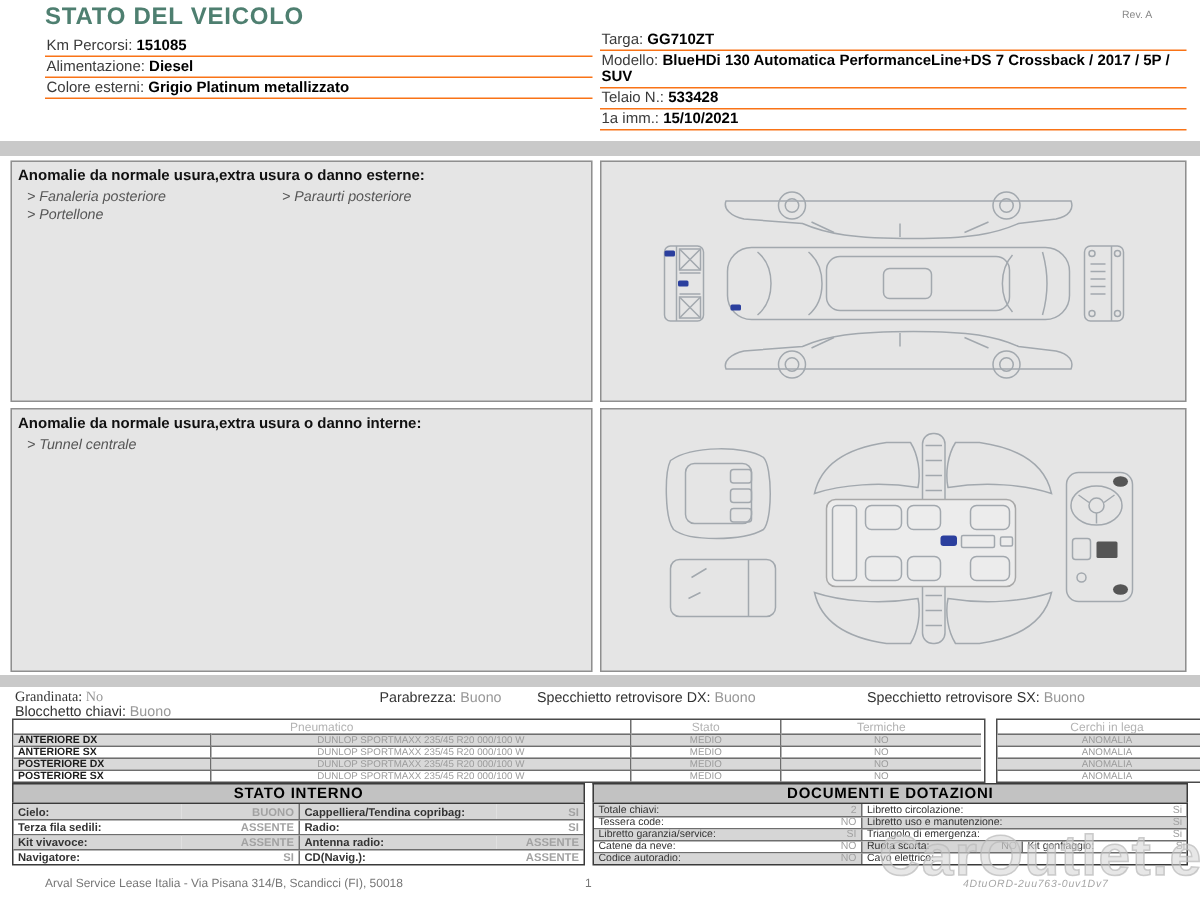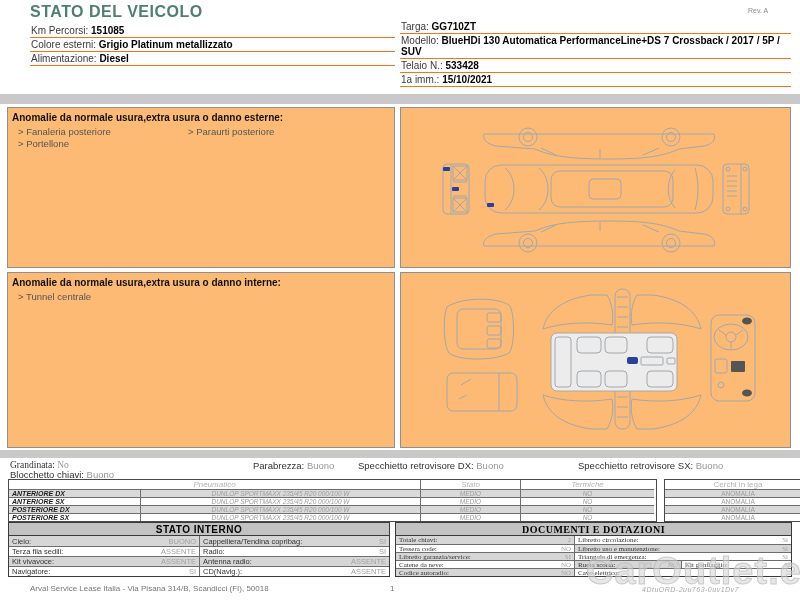--- a/index.html
+++ b/index.html
@@ -20,57 +20,57 @@
   .info-row { border-bottom:1px solid #f97316; font-size:10px; color:#3a3a3a;
               padding:1px 0 1px 1px; min-height:13px; line-height:11px; }
   .info-row b { color:#000; }
 
   
   .bar { left:0; width:800px; background:#c9c9c9; }
   .bar1 { top:94px; height:10px; }
   .bar2 { top:450px; height:8px; }
 
   
-  .panel { position:absolute; border:1px solid #8f8f8f; background:#fdba74; }
+  .panel { position:absolute; border:1px solid #8f8f8f; background:#e5e5e5; }
   .p-ext-l { left:7px;   top:107px; width:388px; height:161px; }
   .p-ext-r { left:400px; top:107px; width:391px; height:161px; }
   .p-int-l { left:7px;   top:272px; width:388px; height:176px; }
   .p-int-r { left:400px; top:272px; width:391px; height:176px; }
   .panel-heading { font-size:10px; font-weight:bold; color:#111; padding:4px 6px 2px 4px; }
   .anom-col { position:absolute; top:18px; }
   .anom-col1 { left:10px; } .anom-col2 { left:180px; }
-  .anom-item { font-size:9.5px; color:#555; line-height:12px; white-space:nowrap; }
+  .anom-item { font-size:9.5px; color:#555; line-height:12px; white-space:nowrap;font-style:italic; }
 
   
   .cond { position:absolute; font-size:9.5px; color:#333; white-space:nowrap; }
   .cond .v { color:#979797; }
 
   
   .tyre-table { left:8px; top:479px; width:649px; border:1px solid #4a4a4a;
                 display:grid; grid-template-columns:132px 280px 100px 133px;
-                grid-template-rows:9px 8px 8px 8px 8px; font-size:6.5px; color:#9c9c9c;font-style:italic; }
+                grid-template-rows:9px 8px 8px 8px 8px; font-size:6.5px; color:#9c9c9c; }
   .cerchi-table { left:664px; top:479px; width:148px; border:1px solid #4a4a4a;
                 display:grid; grid-template-columns:1fr;
                 grid-template-rows:9px 8px 8px 8px 8px; font-size:6.5px; color:#9c9c9c; }
   .tcell { display:flex; align-items:center; justify-content:center; overflow:hidden;
            border-top:1px solid #6e6e6e; white-space:nowrap; }
   .tcell.hd { border-top:none; color:#b3b3b3; font-size:8px; }
   .tcell.span2 { grid-column:1 / 3; }
   .tcell.vr { border-right:1px solid #6e6e6e; }
   .tcell.pos { justify-content:flex-start; padding-left:3px; font-size:7px; font-weight:bold; color:#1d1d1d; }
   .tcell.g { background:#d9d9d9; }
 
   
   .tbl-head { height:13px; background:#c2c2c2; border:1px solid #3a3a3a; border-bottom:none;
               display:flex; align-items:center; justify-content:center;
               font-weight:bold; font-size:10px; color:#000; letter-spacing:.5px; }
   .tbl-body { border:1px solid #3a3a3a; }
   .si-table  { left:8px;   top:522px; width:382px; }
-  .doc-table { left:395px; top:522px; width:397px;font-family:Liberation Serif, serif; }
-  .si-row  { display:grid; grid-template-columns:112px 78px 132px 58px; height:10px; border-top:1px solid #6e6e6e; }
+  .doc-table { left:395px; top:522px; width:397px; }
+  .si-row  { display:grid; grid-template-columns:112px 78px 132px 58px; height:10px; border-top:1px solid #6e6e6e;font-weight:bold; }
   .si-row:first-child, .doc-row:first-child { border-top:none; }
   .doc-row { display:grid; grid-template-columns:130px 48px 160px 57px; height:8px; border-top:1px solid #6e6e6e; }
   .doc-row.r4 { grid-template-columns:130px 48px 74px 33px 77px 35px; }
   .kcell { font-size:7.5px; display:flex; align-items:center; overflow:hidden; white-space:nowrap; }
   .kcell.lbl { color:#333; padding-left:3px; }
   .kcell.val { color:#a2a2a2; justify-content:flex-end; padding-right:3px; }
   .kcell.vline { border-left:1px solid #6e6e6e; }
   .kcell.g { background:#d6d6d6; }
   .doc-row .kcell { font-size:7px; }
 
@@ -86,22 +86,22 @@
   svg { display:block; }
 </style>
 </head>
 <body>
 
 <div class="abs title">STATO DEL VEICOLO</div>
 <div class="abs rev">Rev. A</div>
 
 <div class="abs info-left">
   <div class="info-row"><span>Km Percorsi:</span> <b>151085</b></div>
+  <div class="info-row"><span>Alimentazione:</span> <b>Diesel</b></div>
   <div class="info-row"><span>Colore esterni:</span> <b>Grigio Platinum metallizzato</b></div>
-  <div class="info-row"><span>Alimentazione:</span> <b>Diesel</b></div>
 </div>
 
 <div class="abs info-right">
   <div class="info-row"><span>Targa:</span> <b>GG710ZT</b></div>
   <div class="info-row" style="min-height:25px;"><span>Modello:</span> <b>BlueHDi 130 Automatica PerformanceLine+DS 7 Crossback / 2017 / 5P / SUV</b></div>
   <div class="info-row"><span>Telaio N.:</span> <b>533428</b></div>
   <div class="info-row"><span>1a imm.:</span> <b>15/10/2021</b></div>
 </div>
 
 <div class="abs bar bar1"></div>

